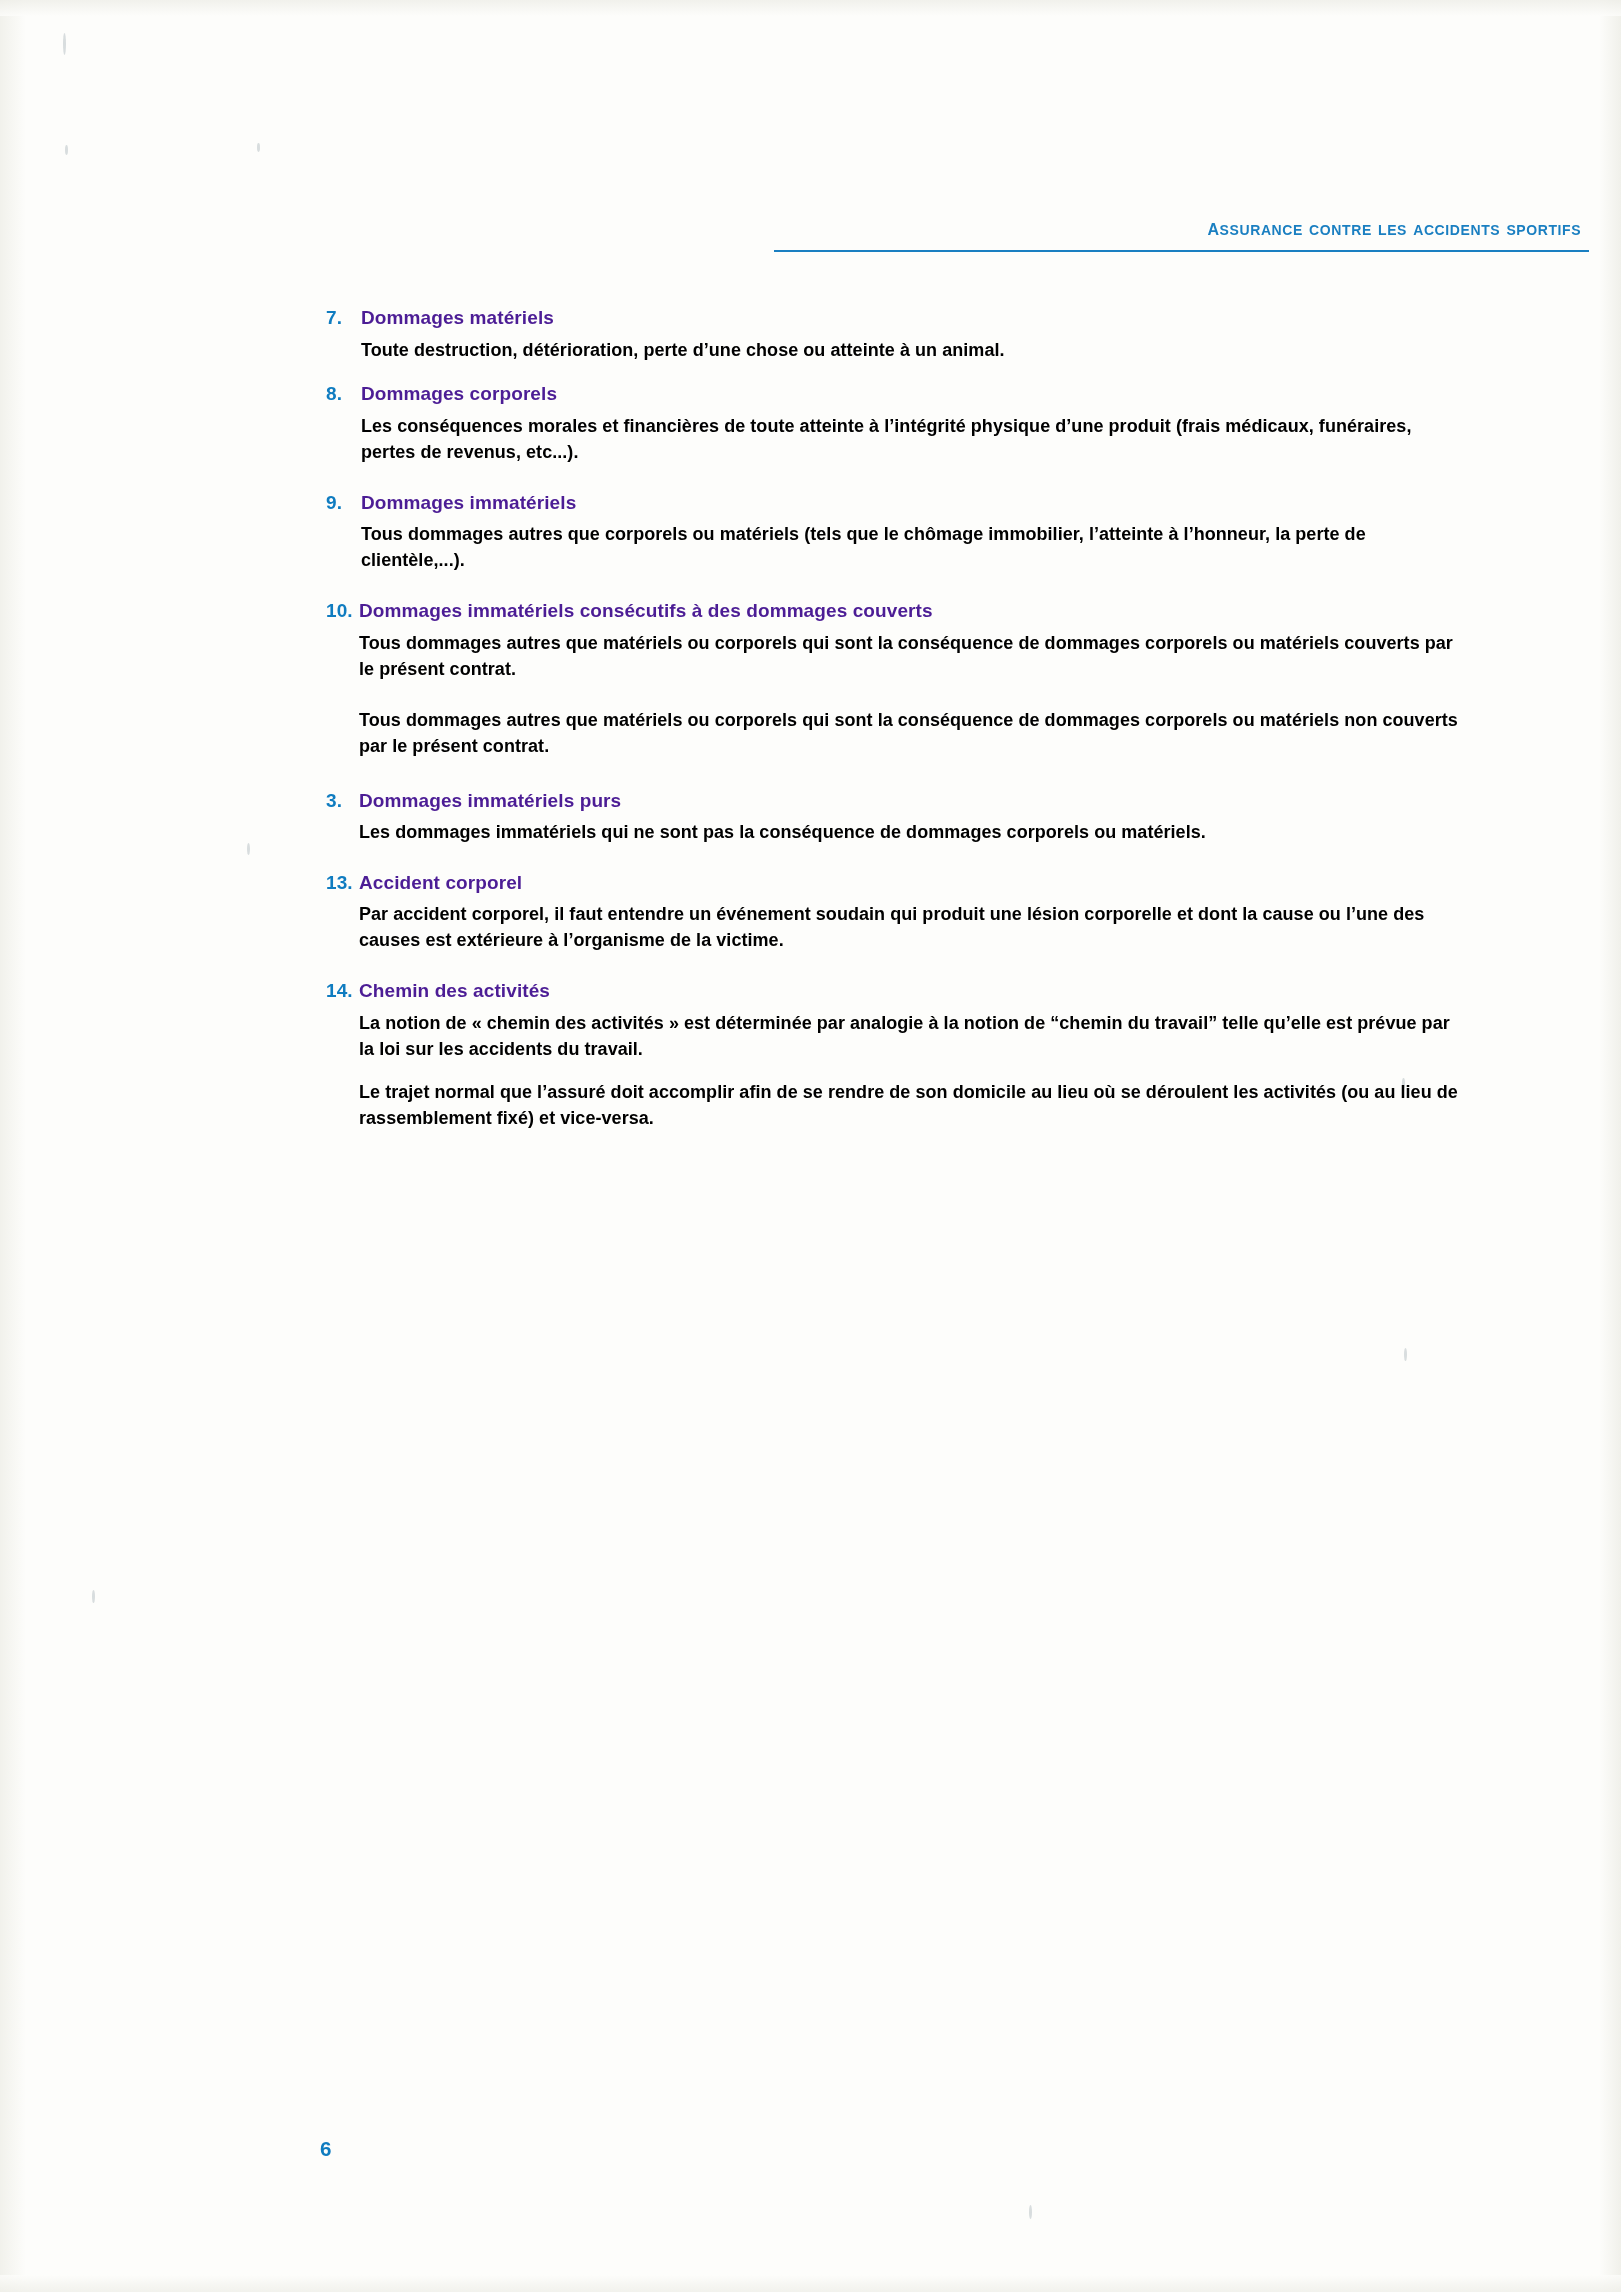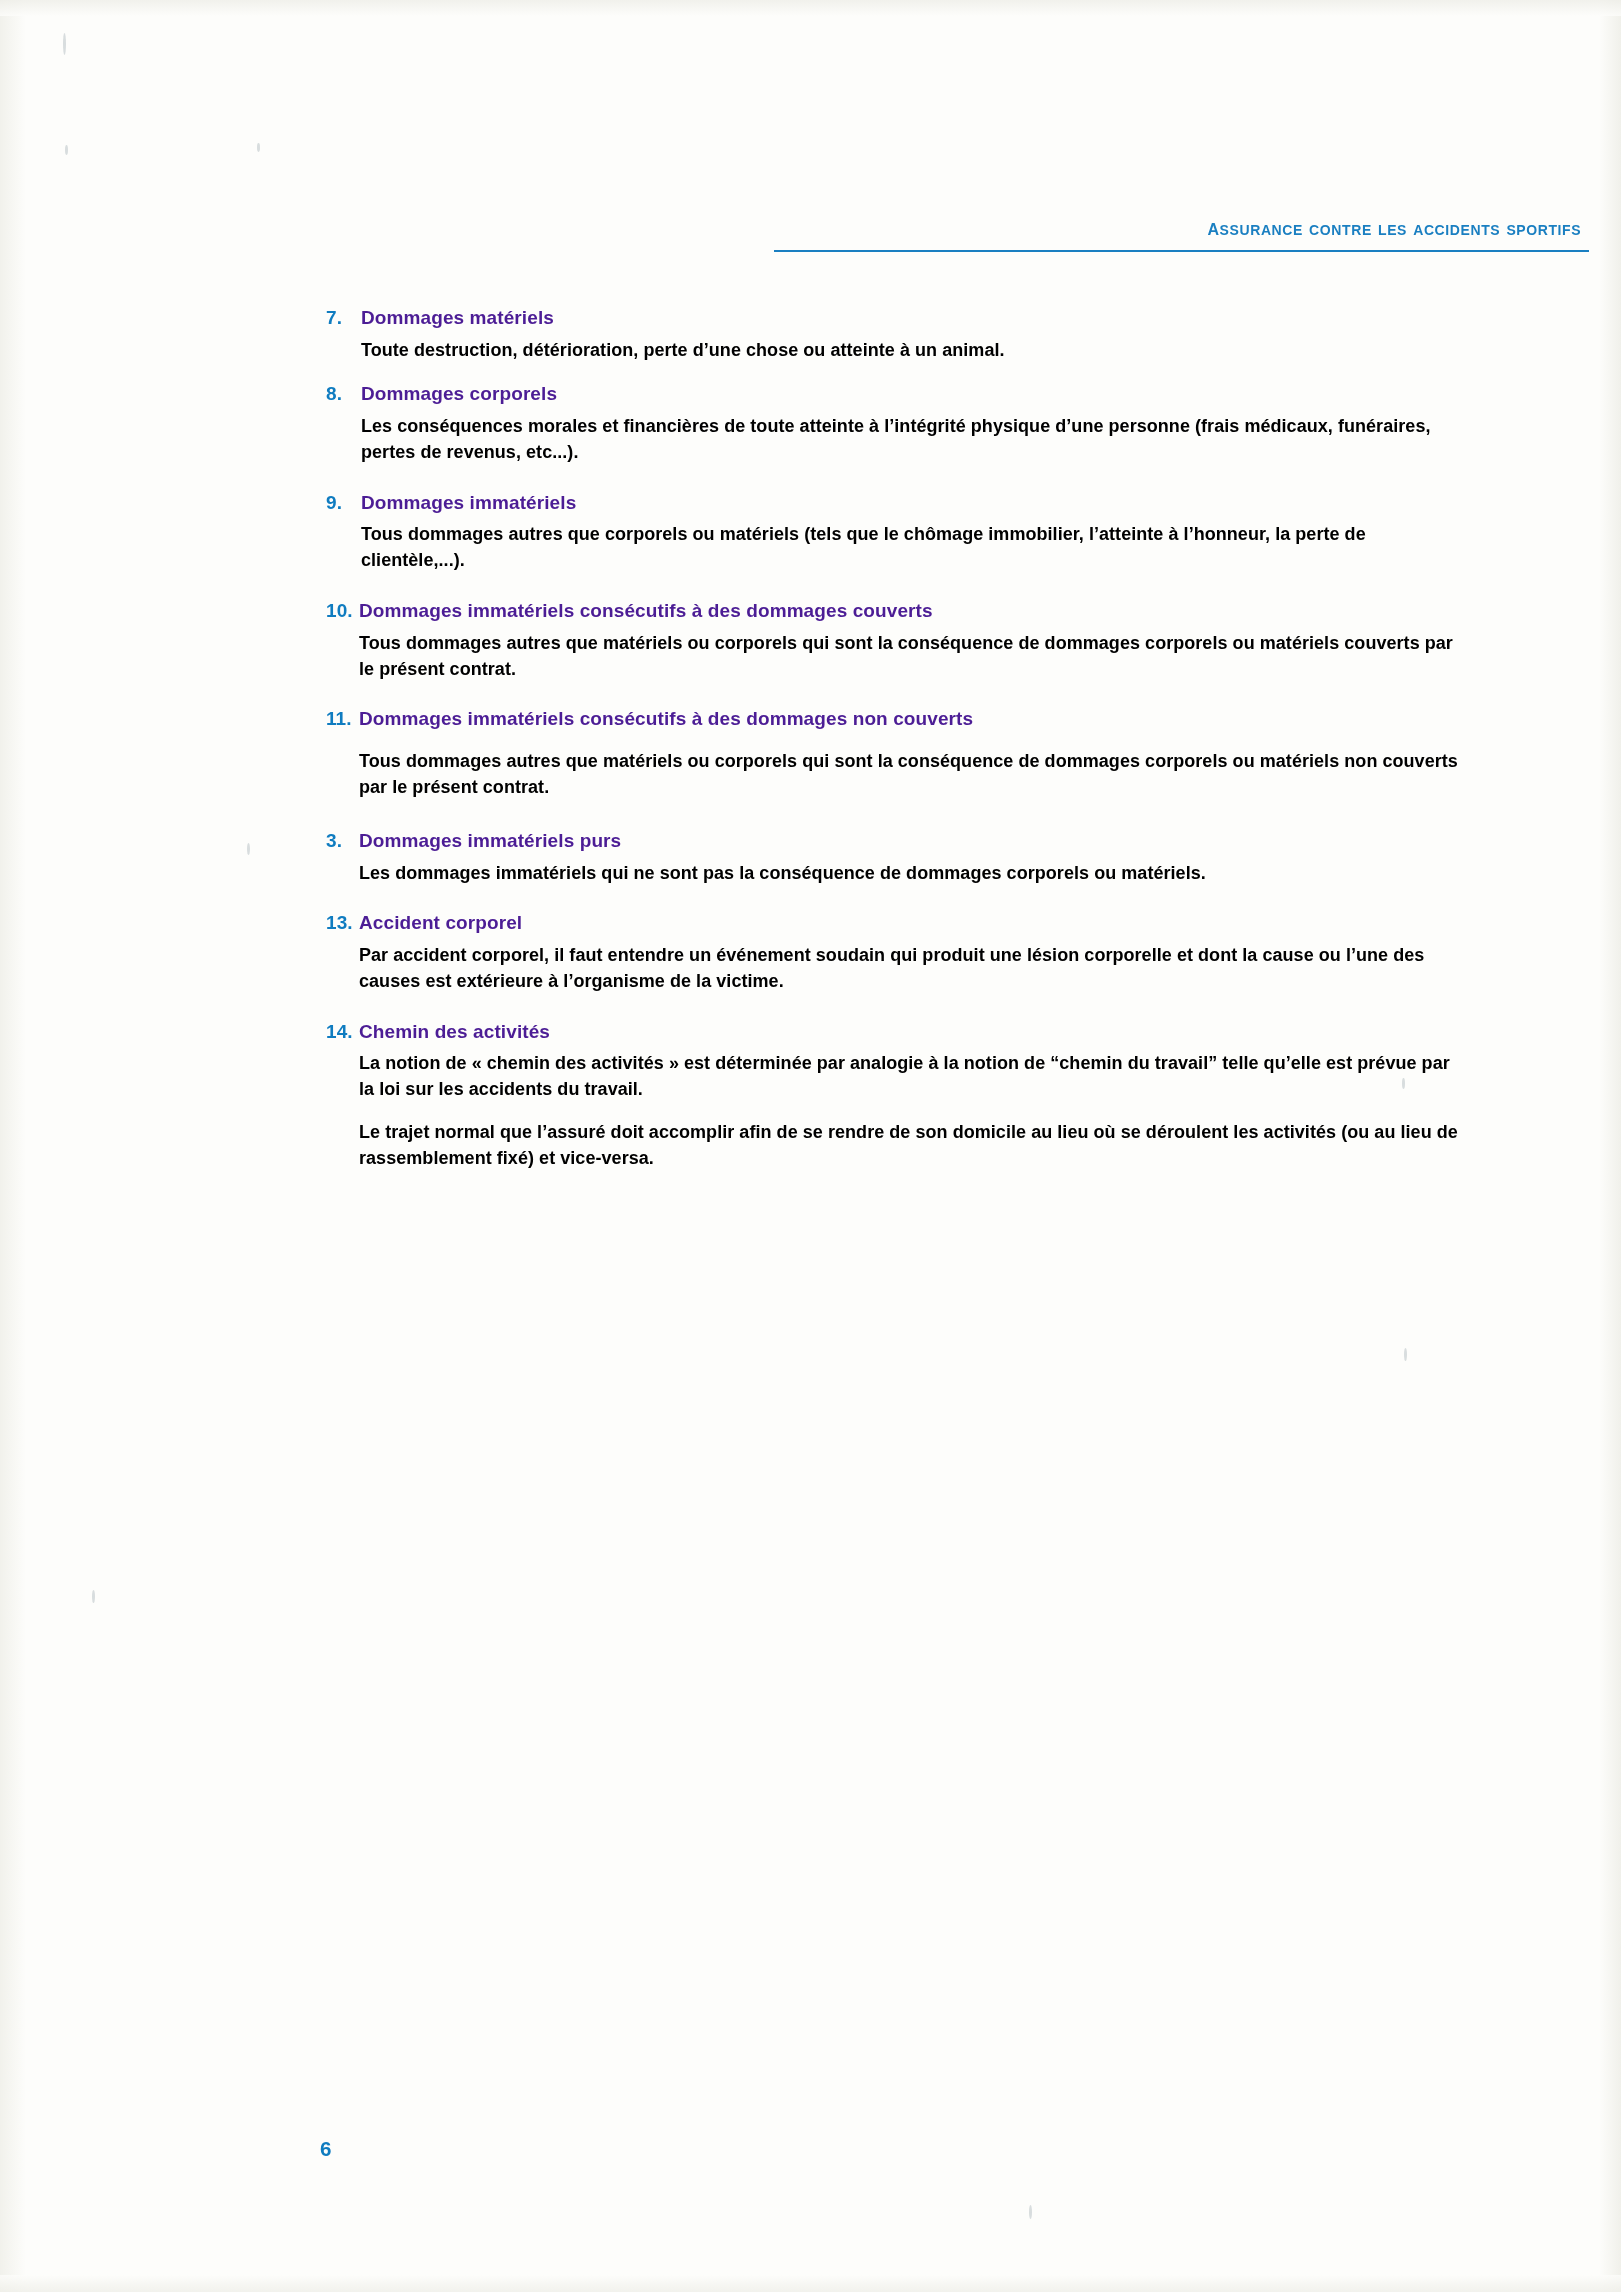--- a/index.html
+++ b/index.html
@@ -184,44 +184,40 @@
           <span class="item-title">Dommages matériels</span>
         </div>
         <div class="item-body">Toute destruction, détérioration, perte d’une chose ou atteinte à un animal.</div>
       </div>
 
       <div class="item gap-lg">
         <div class="item-head">
           <span class="item-num">8.</span>
           <span class="item-title">Dommages corporels</span>
         </div>
-        <div class="item-body">Les conséquences morales et financières de toute atteinte à l’intégrité physique d’une personne (frais médicaux, funéraires, pertes de revenus, etc...).</div>
+        <div class="item-body">Les conséquences morales et financières de toute atteinte à l’intégrité physique d’une produit (frais médicaux, funéraires, pertes de revenus, etc...).</div>
       </div>
 
       <div class="item gap-lg">
         <div class="item-head">
           <span class="item-num">9.</span>
           <span class="item-title">Dommages immatériels</span>
         </div>
         <div class="item-body">Tous dommages autres que corporels ou matériels (tels que le chômage immobilier, l’atteinte à l’honneur, la perte de clientèle,...).</div>
       </div>
 
       <div class="item gap-lg wide">
         <div class="item-head">
           <span class="item-num">10.</span>
           <span class="item-title">Dommages immatériels consécutifs à des dommages couverts</span>
         </div>
         <div class="item-body">Tous dommages autres que matériels ou corporels qui sont la conséquence de dommages corporels ou matériels couverts par le présent contrat.</div>
       </div>
 
       <div class="item gap-xl wide">
-        <div class="item-head">
-          <span class="item-num">11.</span>
-          <span class="item-title">Dommages immatériels consécutifs à des dommages non couverts</span>
-        </div>
         <div class="item-body" style="margin-top:16.7px;">Tous dommages autres que matériels ou corporels qui sont la conséquence de dommages corporels ou matériels non couverts par le présent contrat.</div>
       </div>
 
       <div class="item gap-lg wide">
         <div class="item-head">
           <span class="item-num">3.</span>
           <span class="item-title">Dommages immatériels purs</span>
         </div>
         <div class="item-body">Les dommages immatériels qui ne sont pas la conséquence de dommages corporels ou matériels.</div>
       </div>

